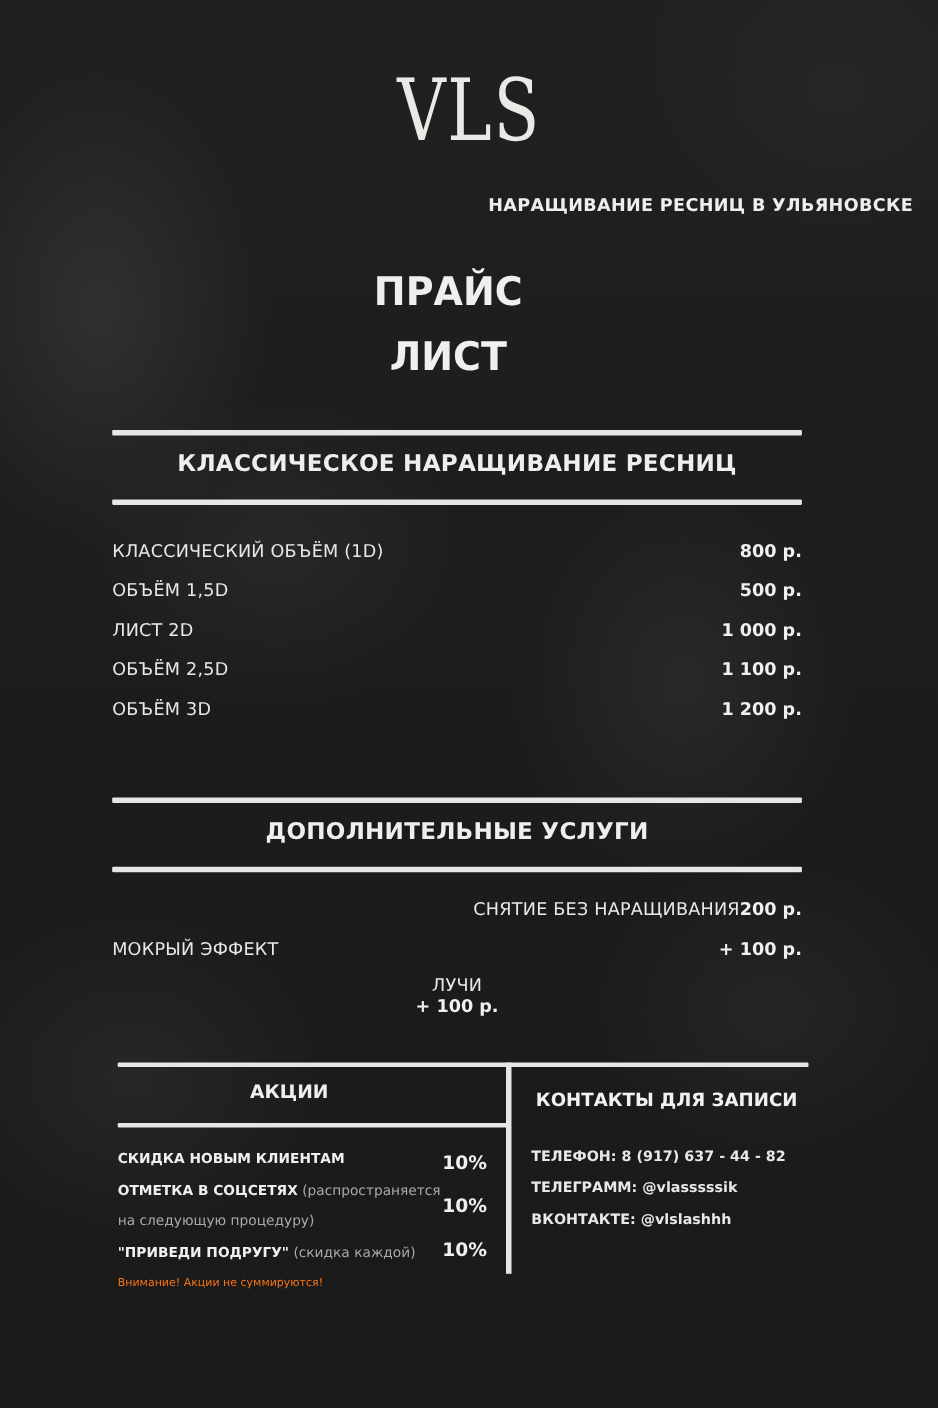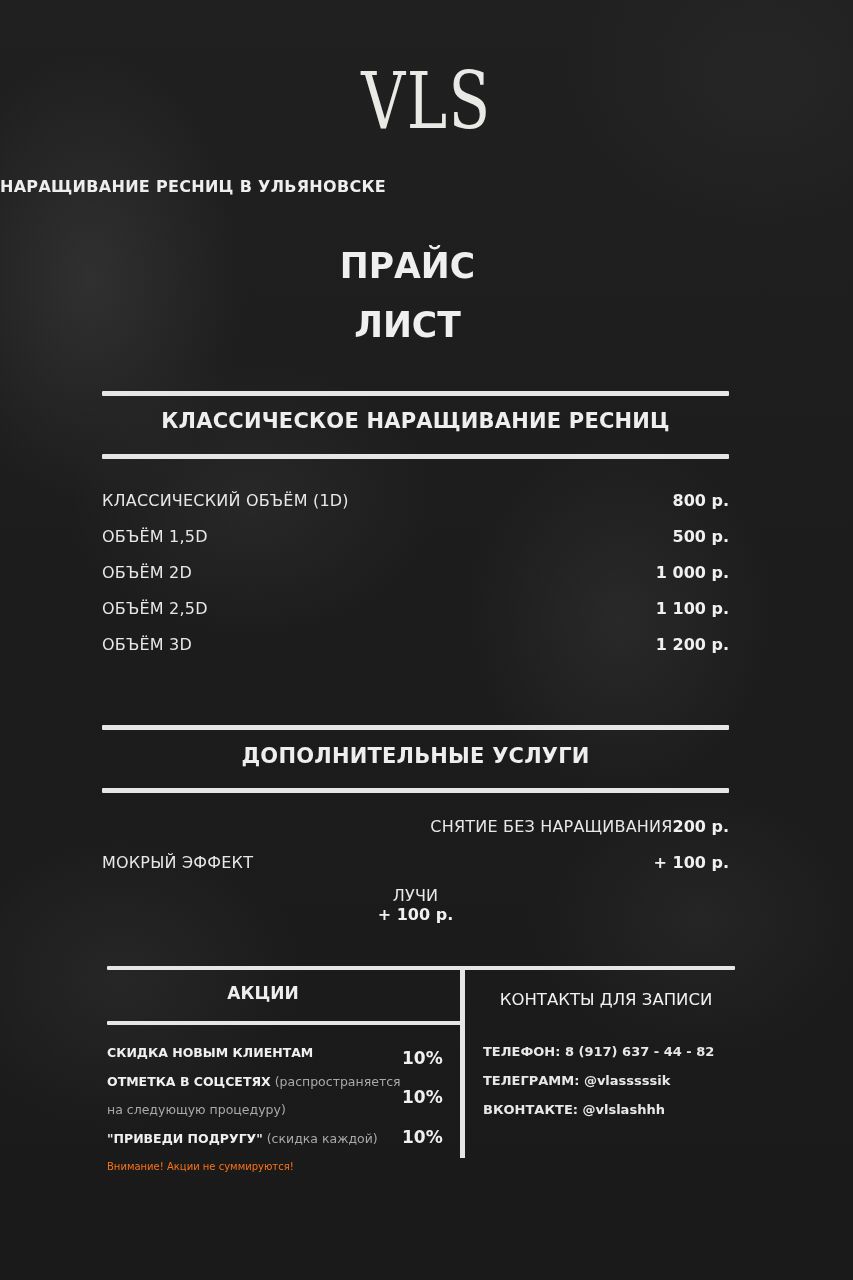--- a/index.html
+++ b/index.html
@@ -21,38 +21,38 @@
       radial-gradient(ellipse 240px 200px at 700px 920px, rgba(60,60,60,0.3), transparent 70%),
       linear-gradient(180deg, #202020 0%, #1c1c1c 50%, #1a1a1a 100%);
   }
   .abs { position: absolute; }
   .logo {
     left: 0; width: 853px; top: 62px; text-align: center;
     font-family: "DejaVu Serif", serif; font-size: 78px; font-weight: normal;
     color: #e9e9e6; letter-spacing: 2px; line-height: 1; transform: scaleX(0.78);
   }
   .subtitle {
-    left: 0; width: 830px; top: 177px; text-align: left;
+    left: 0; width: 830px; top: 177px; text-align: right;
     font-size: 16px; font-weight: bold; letter-spacing: 0.3px; color: #eeeeee;
   }
   .title {
     left: 0; width: 815px; text-align: center;
     font-size: 36px; font-weight: bold; color: #efefef; transform: scaleX(0.96);
   }
   .hr { background: #e6e6e6; height: 5px; border-radius: 1px; }
   .section-title {
     left: 102px; width: 627px; text-align: center;
     font-size: 21px; font-weight: bold; color: #eeeeee; letter-spacing: 0.2px;
   }
   .row { left: 102px; width: 627px; height: 24px; display: flex; justify-content: space-between; align-items: center; }
   .row .name { font-size: 16px; color: #e8e8e8; letter-spacing: 0.2px; }
   .row .price { font-size: 16px; font-weight: bold; color: #f0f0f0; }
   .vline { background: #e6e6e6; width: 5px; }
   .promo-title { left: 107px; width: 312px; text-align: center; font-size: 17px; font-weight: bold; top: 983px; color: #eeeeee; }
-  .contacts-title { left: 470px; width: 272px; text-align: center; font-size: 16.5px; font-weight: normal; top: 990px; color: #f2f2f2; }
+  .contacts-title { left: 470px; width: 272px; text-align: center; font-size: 16.5px; font-weight: bold; top: 990px; color: #f2f2f2; }
   .promo-line { left: 107px; font-size: 12.5px; color: #e6e6e6; }
   .promo-line b { font-weight: bold; color: #f0f0f0; }
   .promo-line .muted { color: #a9a9a9; }
   .pct { left: 402px; font-size: 17px; font-weight: bold; color: #f0f0f0; }
   .warning { left: 107px; top: 1161px; font-size: 10px; color: #f97316; }
   .contact { left: 483px; font-size: 13px; font-weight: bold; color: #e8e8e8; }
 </style>
 </head>
 <body>
 
@@ -69,21 +69,21 @@
 
 <div class="abs row" style="top:488px;">
   <span class="name">КЛАССИЧЕСКИЙ ОБЪЁМ (1D)</span>
   <span class="price">800 р.</span>
 </div>
 <div class="abs row" style="top:524px;">
   <span class="name">ОБЪЁМ 1,5D</span>
   <span class="price">500 р.</span>
 </div>
 <div class="abs row" style="top:560px;">
-  <span class="name">ОБЪЁМ 2D</span>
+  <span class="name">ЛИСТ 2D</span>
   <span class="price">1 000 р.</span>
 </div>
 <div class="abs row" style="top:596px;">
   <span class="name">ОБЪЁМ 2,5D</span>
   <span class="price">1 100 р.</span>
 </div>
 <div class="abs row" style="top:632px;">
   <span class="name">ОБЪЁМ 3D</span>
   <span class="price">1 200 р.</span>
 </div>

